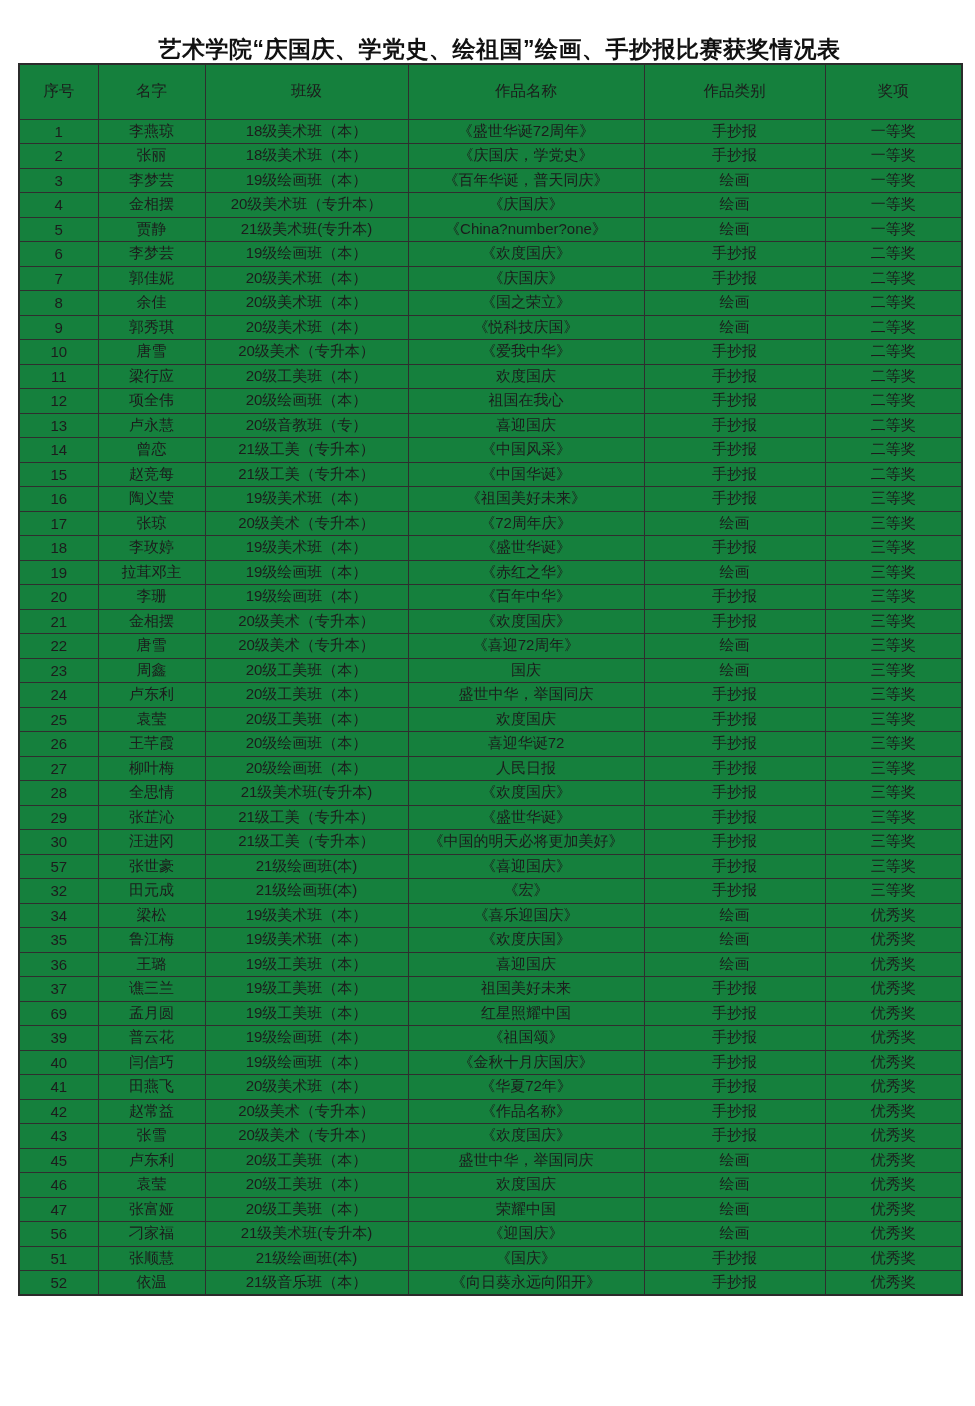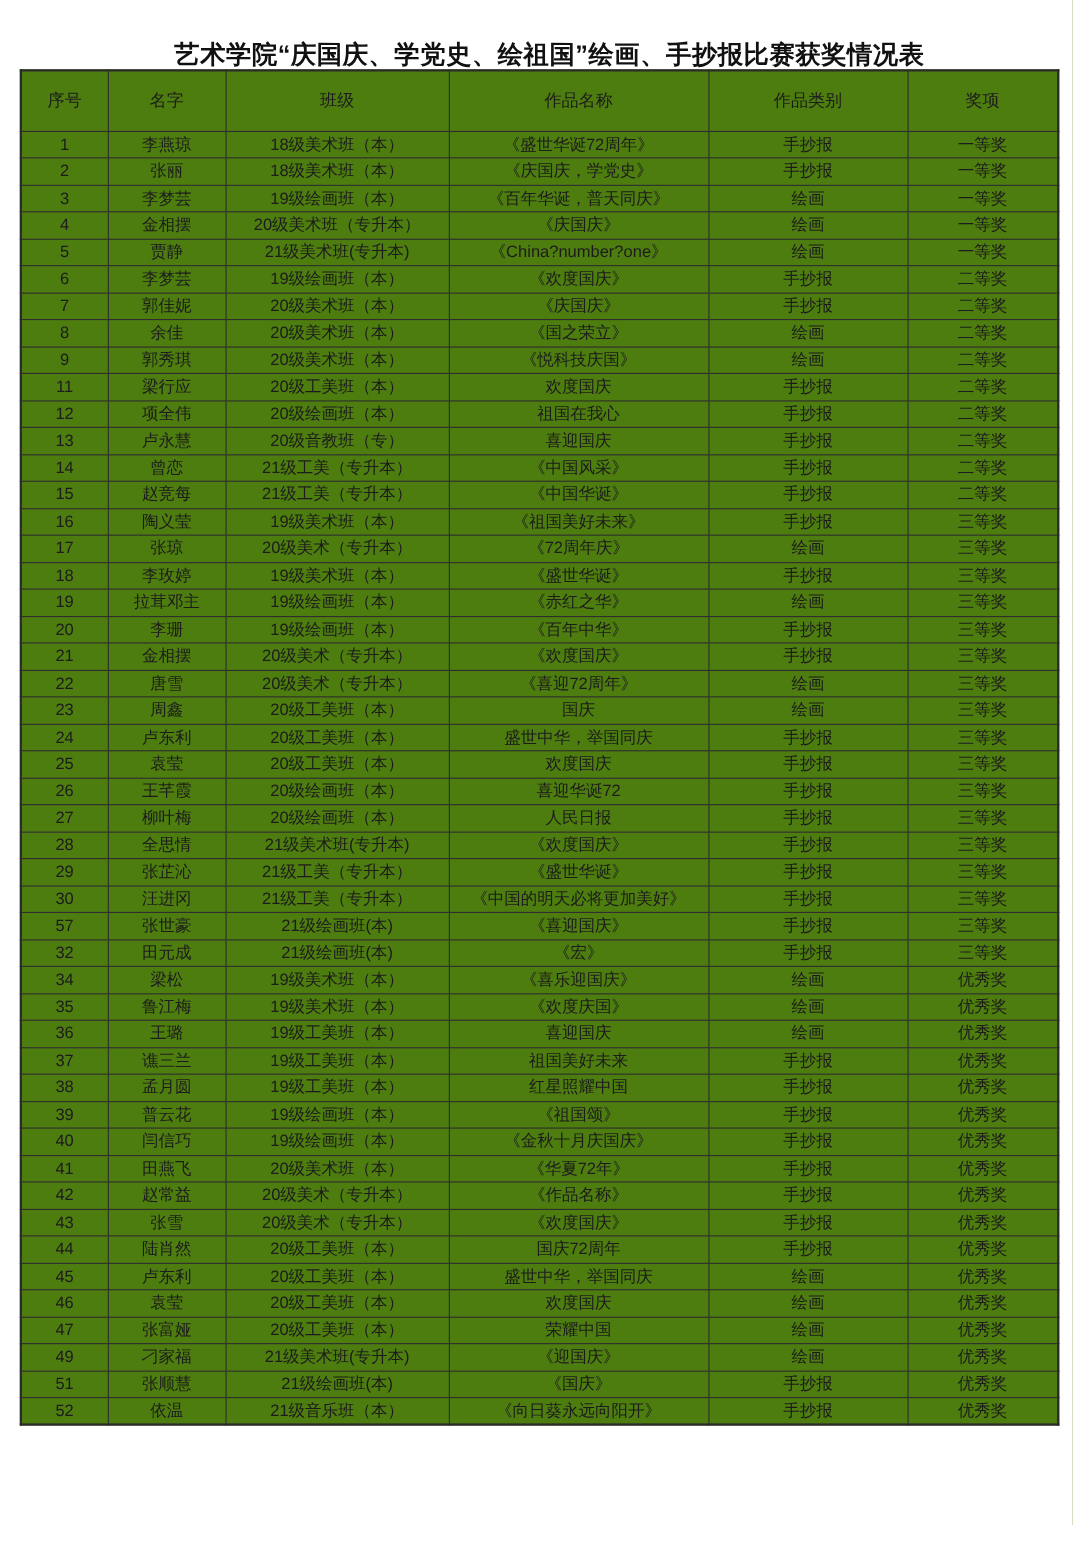--- a/index.html
+++ b/index.html
@@ -26,21 +26,21 @@
     letter-spacing: 0.5px;
     color: #111111;
   }
   table.awards-table {
     position: absolute;
     top: 63px;
     left: 18px;
     width: 943px;
     border-collapse: collapse;
     table-layout: fixed;
-    background: #4d7c0f;
+    background: #15803d;
     border: 2px solid #2b2b2b;
   }
   table.awards-table th,
   table.awards-table td {
     border: 1px solid #2e2e2e;
     text-align: center;
     vertical-align: middle;
     padding: 0 2px;
     overflow: hidden;
     white-space: nowrap;
@@ -163,20 +163,28 @@
 
   <tr>
     <td>9</td>
     <td>郭秀琪</td>
     <td>20级美术班（本）</td>
     <td>《悦科技庆国》</td>
     <td>绘画</td>
     <td>二等奖</td>
   </tr>
 
+  <tr>
+    <td>10</td>
+    <td>唐雪</td>
+    <td>20级美术（专升本）</td>
+    <td>《爱我中华》</td>
+    <td>手抄报</td>
+    <td>二等奖</td>
+  </tr>
 
   <tr>
     <td>11</td>
     <td>梁行应</td>
     <td>20级工美班（本）</td>
     <td>欢度国庆</td>
     <td>手抄报</td>
     <td>二等奖</td>
   </tr>
 
@@ -400,21 +408,21 @@
   <tr>
     <td>37</td>
     <td>谯三兰</td>
     <td>19级工美班（本）</td>
     <td>祖国美好未来</td>
     <td>手抄报</td>
     <td>优秀奖</td>
   </tr>
 
   <tr>
-    <td>38</td>
+    <td>69</td>
     <td>孟月圆</td>
     <td>19级工美班（本）</td>
     <td>红星照耀中国</td>
     <td>手抄报</td>
     <td>优秀奖</td>
   </tr>
 
   <tr>
     <td>39</td>
     <td>普云花</td>
@@ -453,28 +461,20 @@
 
   <tr>
     <td>43</td>
     <td>张雪</td>
     <td>20级美术（专升本）</td>
     <td>《欢度国庆》</td>
     <td>手抄报</td>
     <td>优秀奖</td>
   </tr>
 
-  <tr>
-    <td>44</td>
-    <td>陆肖然</td>
-    <td>20级工美班（本）</td>
-    <td>国庆72周年</td>
-    <td>手抄报</td>
-    <td>优秀奖</td>
-  </tr>
 
   <tr>
     <td>45</td>
     <td>卢东利</td>
     <td>20级工美班（本）</td>
     <td>盛世中华，举国同庆</td>
     <td>绘画</td>
     <td>优秀奖</td>
   </tr>
 
@@ -491,21 +491,21 @@
     <td>47</td>
     <td>张富娅</td>
     <td>20级工美班（本）</td>
     <td>荣耀中国</td>
     <td>绘画</td>
     <td>优秀奖</td>
   </tr>
 
 
   <tr>
-    <td>49</td>
+    <td>56</td>
     <td>刁家福</td>
     <td>21级美术班(专升本)</td>
     <td>《迎国庆》</td>
     <td>绘画</td>
     <td>优秀奖</td>
   </tr>
 
 
   <tr>
     <td>51</td>

